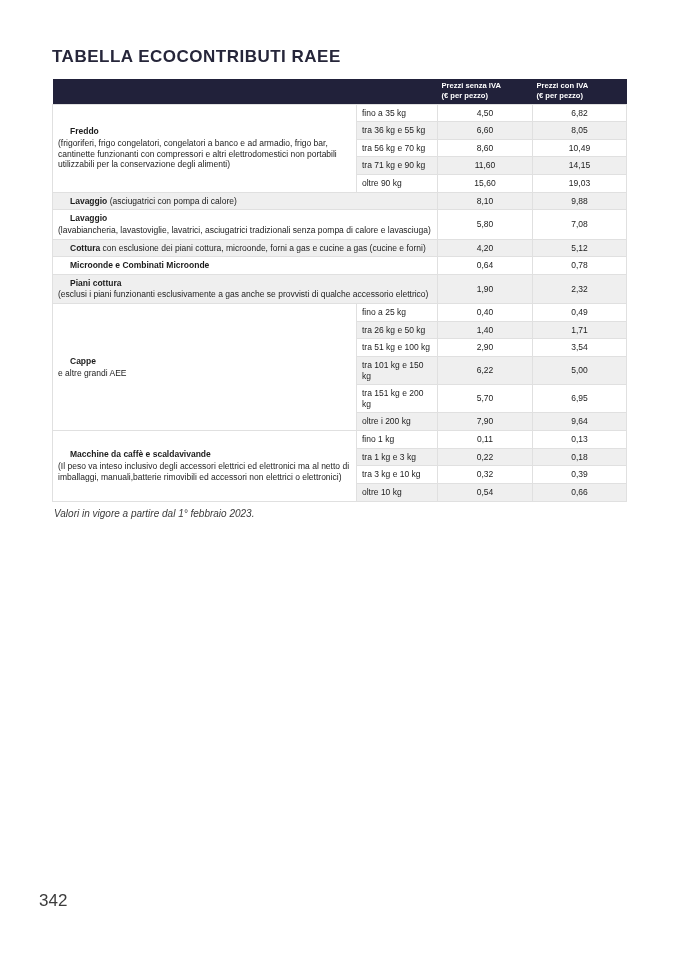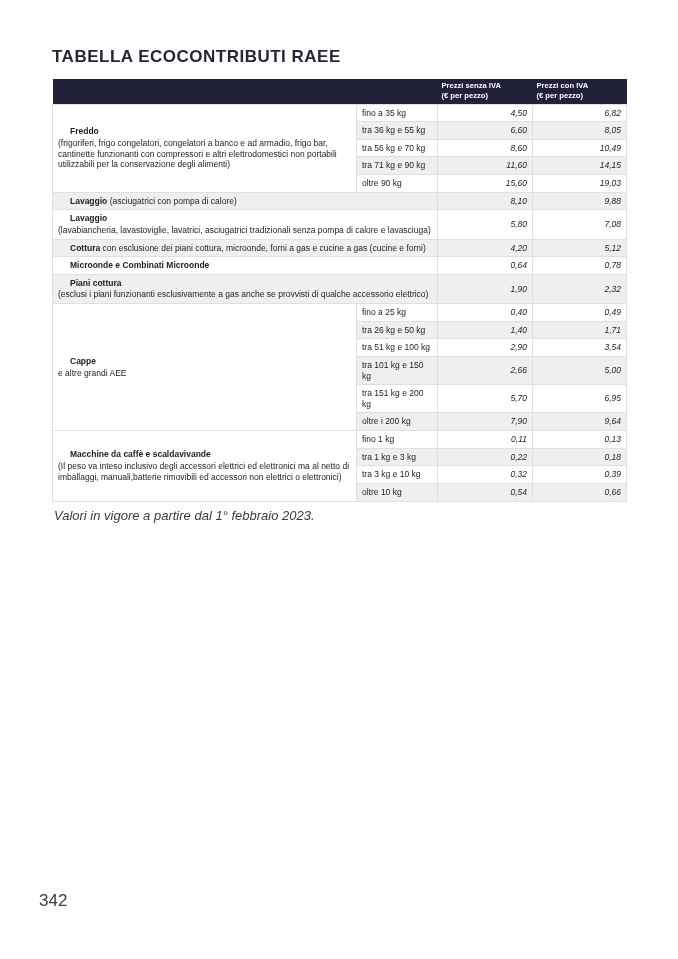--- a/index.html
+++ b/index.html
@@ -50,24 +50,24 @@
     border:1px solid #e0e0e0;
     padding:3px 5px;
     vertical-align:middle;
     background:#ffffff;
   }
   tr.g td{background:var(--stripe);}
   td.catspan{background:#ffffff;}
   .cat-name{font-weight:700;margin-left:12px;}
   .cat-desc{margin-top:1px;}
   td.wt{}
-  td.pr{text-align:right;font-style:italic;}
+  td.pr{text-align:center;}
   .footnote{
     margin:6px 0 0 2px;
-    font-size:13px;
+    font-size:10px;
     font-style:italic;
     color:#3a3a3a;
   }
   .page-number{
     position:absolute;left:39px;top:891px;
     font-size:17px;color:#3c3c3c;
   }
 </style>
 </head>
 <body>
@@ -187,21 +187,21 @@
           <td class="pr">1,40</td>
           <td class="pr">1,71</td>
         </tr>
         <tr class="w">
           <td class="wt">tra 51 kg e 100 kg</td>
           <td class="pr">2,90</td>
           <td class="pr">3,54</td>
         </tr>
         <tr class="g">
           <td class="wt">tra 101 kg e 150 kg</td>
-          <td class="pr">2,66</td>
+          <td class="pr">6,22</td>
           <td class="pr">5,00</td>
         </tr>
         <tr class="w">
           <td class="wt">tra 151 kg e 200 kg</td>
           <td class="pr">5,70</td>
           <td class="pr">6,95</td>
         </tr>
         <tr class="g">
           <td class="wt">oltre i 200 kg</td>
           <td class="pr">7,90</td>

